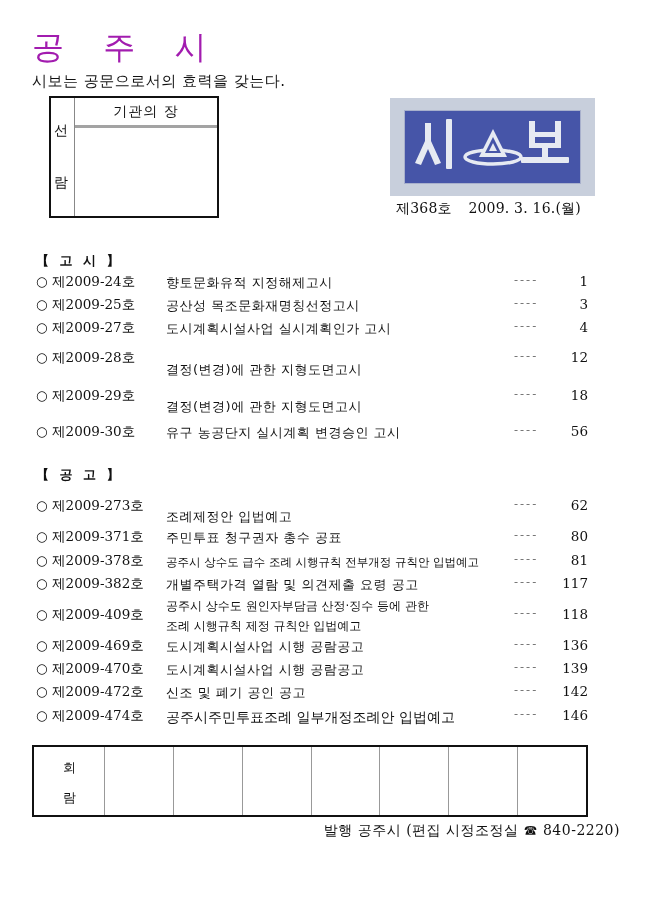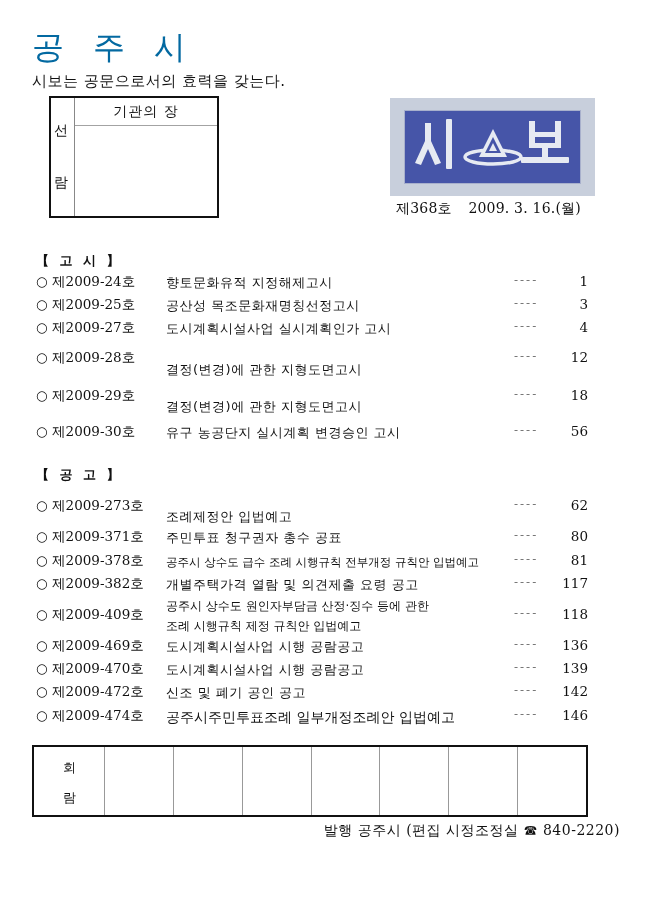--- a/index.html
+++ b/index.html
@@ -3,40 +3,40 @@
   <meta charset="utf-8">
   <style>
     html, body { margin: 0; padding: 0; }
     body {
       width: 650px; height: 920px; background: #ffffff; position: relative; overflow: hidden;
       font-family: "DejaVu Serif", "Liberation Serif", serif; color: #111;
     }
     .abs { position: absolute; }
     .title {
       left: 32px; top: 26px; font-size: 32px; letter-spacing: 10px; font-weight: normal;
-      font-family: Liberation Sans, sans-serif; color: #0369a1; text-align: center;
+      font-family: Liberation Mono, monospace; color: #a21caf; text-align: center;
     }
     .subtitle {
       left: 32px; top: 72px; font-size: 15px; letter-spacing: 0.5px;
       font-family: "DejaVu Sans", "Liberation Sans", sans-serif;
     }
     .seonram {
       left: 49px; top: 96px; width: 166px; height: 118px; border: 2px solid #111;
     }
     .seonram .side {
       position: absolute; left: 0; top: 0; width: 23px; height: 100%;
       border-right: 1px solid #888;
     }
     .seonram .side span {
       position: absolute; left: 3px; font-size: 14px;
       font-family: "DejaVu Sans", "Liberation Sans", sans-serif;
     }
     .seonram .head {
       position: absolute; left: 24px; right: 0; top: 0; height: 27px;
-      border-bottom: 1px solid #a3a3a3; text-align: center; font-size: 14px; line-height: 26px;
+      border-bottom: 3px solid #a3a3a3; text-align: center; font-size: 14px; line-height: 26px;
       font-family: "DejaVu Sans", "Liberation Sans", sans-serif; letter-spacing: 1px;
     }
     .logo {
       left: 390px; top: 98px; width: 205px; height: 98px; background: #c8cfdc;
     }
     .logo .inner {
       position: absolute; left: 14px; top: 12px; right: 14px; bottom: 12px;
       background: #4655a8; border: 1px solid #a8b0cc;
     }
     .issue {

